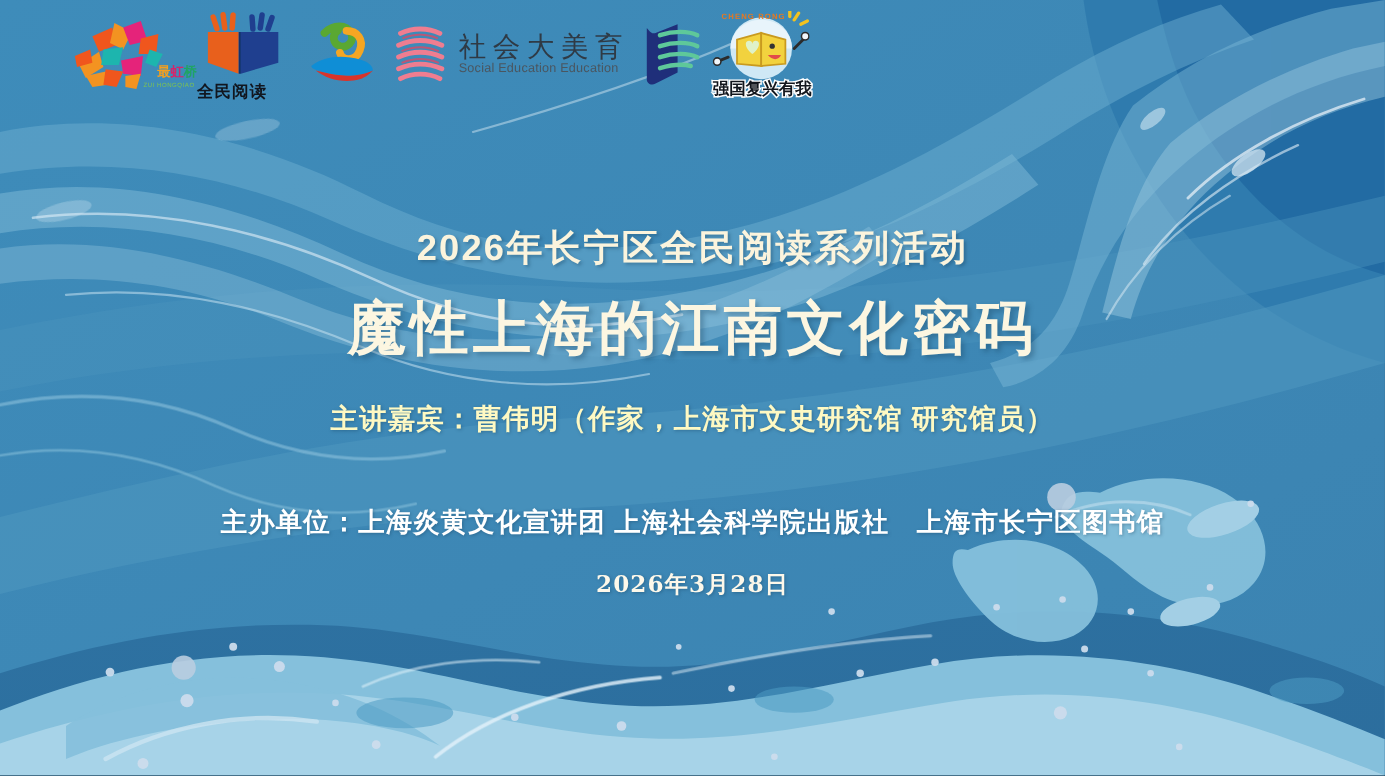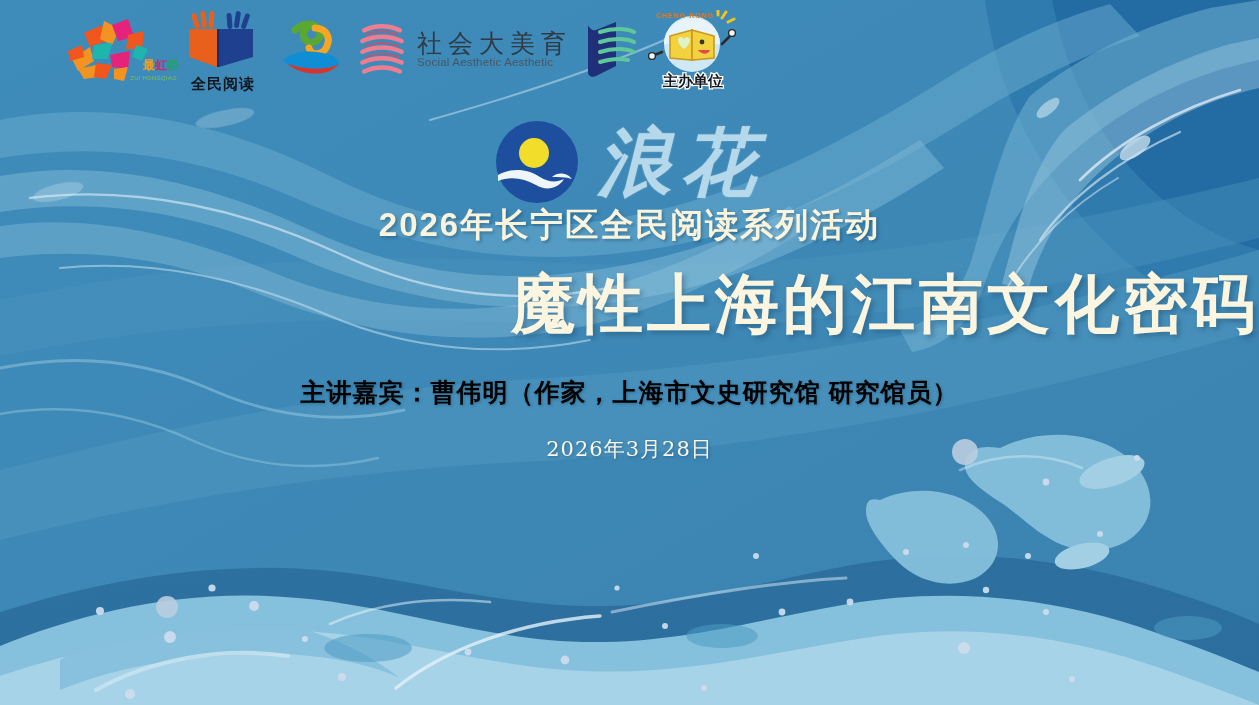--- a/index.html
+++ b/index.html
@@ -31,21 +31,21 @@
   .logo-hongqiao .txt .c2{color:#d6246a;}
   .logo-hongqiao .txt .c3{color:#1fa463;}
   .logo-hongqiao .sub{
     position:absolute;right:-2px;bottom:4px;
     font-size:5.5px;color:#7ec44f;letter-spacing:.5px;white-space:nowrap;
   }
 
   
   .logo-yuedu{width:70px;height:78px;margin-left:12px;}
   .logo-yuedu .cap{
-    position:absolute;left:-8px;bottom:-2px;width:88px;text-align:center;
+    position:absolute;left:-8px;bottom:-2px;width:88px;
     font-size:15px;font-weight:bold;color:#11161f;letter-spacing:1px;
     line-height:1;
   }
 
   
   .logo-swirl{width:62px;height:60px;margin-left:24px;}
 
   
   .logo-sae{width:215px;height:66px;margin-left:14px;display:flex;align-items:center;gap:10px;}
   .logo-sae .sae-txt{display:flex;flex-direction:column;}
@@ -97,38 +97,37 @@
 
   
   .content{position:absolute;left:0;right:0;top:205px;z-index:5;text-align:center;}
   .subtitle{
     font-size:33px;font-weight:bold;color:#fbf4dd;letter-spacing:2px;
     line-height:1.2;margin:0;
     text-shadow:2px 2px 3px rgba(20,60,90,.35);
   }
   .title{
     margin:26px 0 0;
-    font-size:64px;font-weight:bold;color:#fcf6e1;letter-spacing:4px;
+    font-size:53px;font-weight:bold;color:#fcf6e1;letter-spacing:4px;
     line-height:1.05;
     text-shadow:3px 3px 5px rgba(20,60,90,.35);
-    text-align:right;
   }
   .speaker{
     margin:38px 0 0;
-    font-size:25px;font-weight:bold;color:#000000;letter-spacing:1px;
+    font-size:25px;font-weight:bold;color:#fef9c3;letter-spacing:1px;
     text-shadow:1px 1px 3px rgba(20,60,90,.4);
   }
   .host{
     margin:62px 0 0;
     font-size:24px;font-weight:bold;color:#ffffff;letter-spacing:1px;
     text-shadow:1px 1px 3px rgba(20,60,90,.4);
   }
   .date{
     margin:26px 0 0;
-    font-size:21px;font-weight:normal;color:#fdf8ea;letter-spacing:1px;
+    font-size:21px;font-weight:bold;color:#fdf8ea;letter-spacing:1px;
     font-family:"DejaVu Serif","Liberation Serif",serif;
     text-shadow:1px 1px 3px rgba(20,60,90,.4);
   }
 </style>
 </head>
 <body>
 
 <div class="poster">
 
   <svg class="bg-svg" viewBox="0 0 1259 705" preserveAspectRatio="none">
@@ -329,21 +328,21 @@
           <path d="M8,54 C20,48 36,48 48,54"></path>
         </g>
         <g stroke="#d94a66" stroke-width="2" fill="none" opacity=".8">
           <path d="M10,13 C22,8 34,8 46,13"></path>
           <path d="M9,26 C21,21 35,21 47,26"></path>
           <path d="M9,38 C21,33 35,33 47,38"></path>
         </g>
       </svg>
       <div class="sae-txt">
         <div class="cn">社会大美育</div>
-        <div class="en">Social Aesthetic Aesthetic</div>
+        <div class="en">Social Education Education</div>
       </div>
     </div>
 
     <div class="logo logo-lib">
       <svg width="50" height="60" viewBox="0 0 50 60">
         <path d="M2,6 L2,52 C2,56 6,58 10,56 L30,46 L30,2 L10,10 C5,12 2,4 2,6 Z" fill="#1f2f7a"></path>
         <g stroke="#5ec89a" stroke-width="4" fill="none" stroke-linecap="round">
           <path d="M14,12 C26,8 40,8 48,12"></path>
           <path d="M14,22 C26,18 40,18 48,22"></path>
           <path d="M14,32 C26,28 40,28 48,32"></path>
@@ -365,36 +364,27 @@
         <circle cx="4" cy="46" r="3.4" fill="#f0f6fa" stroke="#2b2b2b" stroke-width="1.4"></circle>
         <path d="M74,34 L84,24" stroke="#2b2b2b" stroke-width="2.6" stroke-linecap="round"></path>
         <circle cx="84" cy="23" r="3.4" fill="#f0f6fa" stroke="#2b2b2b" stroke-width="1.4"></circle>
         <g stroke="#f2c21e" stroke-width="3" stroke-linecap="round">
           <path d="M74,8 L78,2"></path>
             <path d="M80,12 L86,9"></path>
             <path d="M70,5 L70,0"></path>
         </g>
       </svg>
       <div class="arc">CHENG RONG</div>
-      <div class="cap">主办单位</div>
+      <div class="cap">强国复兴有我</div>
     </div>
 
   </div>
 
-  <div class="brand">
-    <svg width="86" height="86" viewBox="0 0 86 86">
-      <circle cx="43" cy="43" r="41" fill="#1d4f9e"></circle>
-      <circle cx="40" cy="34" r="15" fill="#f2dd2a"></circle>
-      <path d="M4,56 C18,48 34,50 46,58 C54,63 62,64 70,60
-               C64,70 52,72 42,66 C30,59 16,57 4,62 Z" fill="#eef6fb"></path>
-      <path d="M58,58 C64,52 74,54 78,60 C72,58 64,58 58,58 Z" fill="#eef6fb"></path>
-    </svg>
-    <div class="brand-word">浪花</div>
-  </div>
 
   <div class="content">
     <p class="subtitle">2026年长宁区全民阅读系列活动</p>
     <h1 class="title">魔性上海的江南文化密码</h1>
     <p class="speaker">主讲嘉宾：曹伟明（作家，上海市文史研究馆 研究馆员）</p>
+    <p class="host">主办单位：上海炎黄文化宣讲团 上海社会科学院出版社　上海市长宁区图书馆</p>
     <p class="date">2026年3月28日</p>
   </div>
 
 </div>
 
 </body></html>

